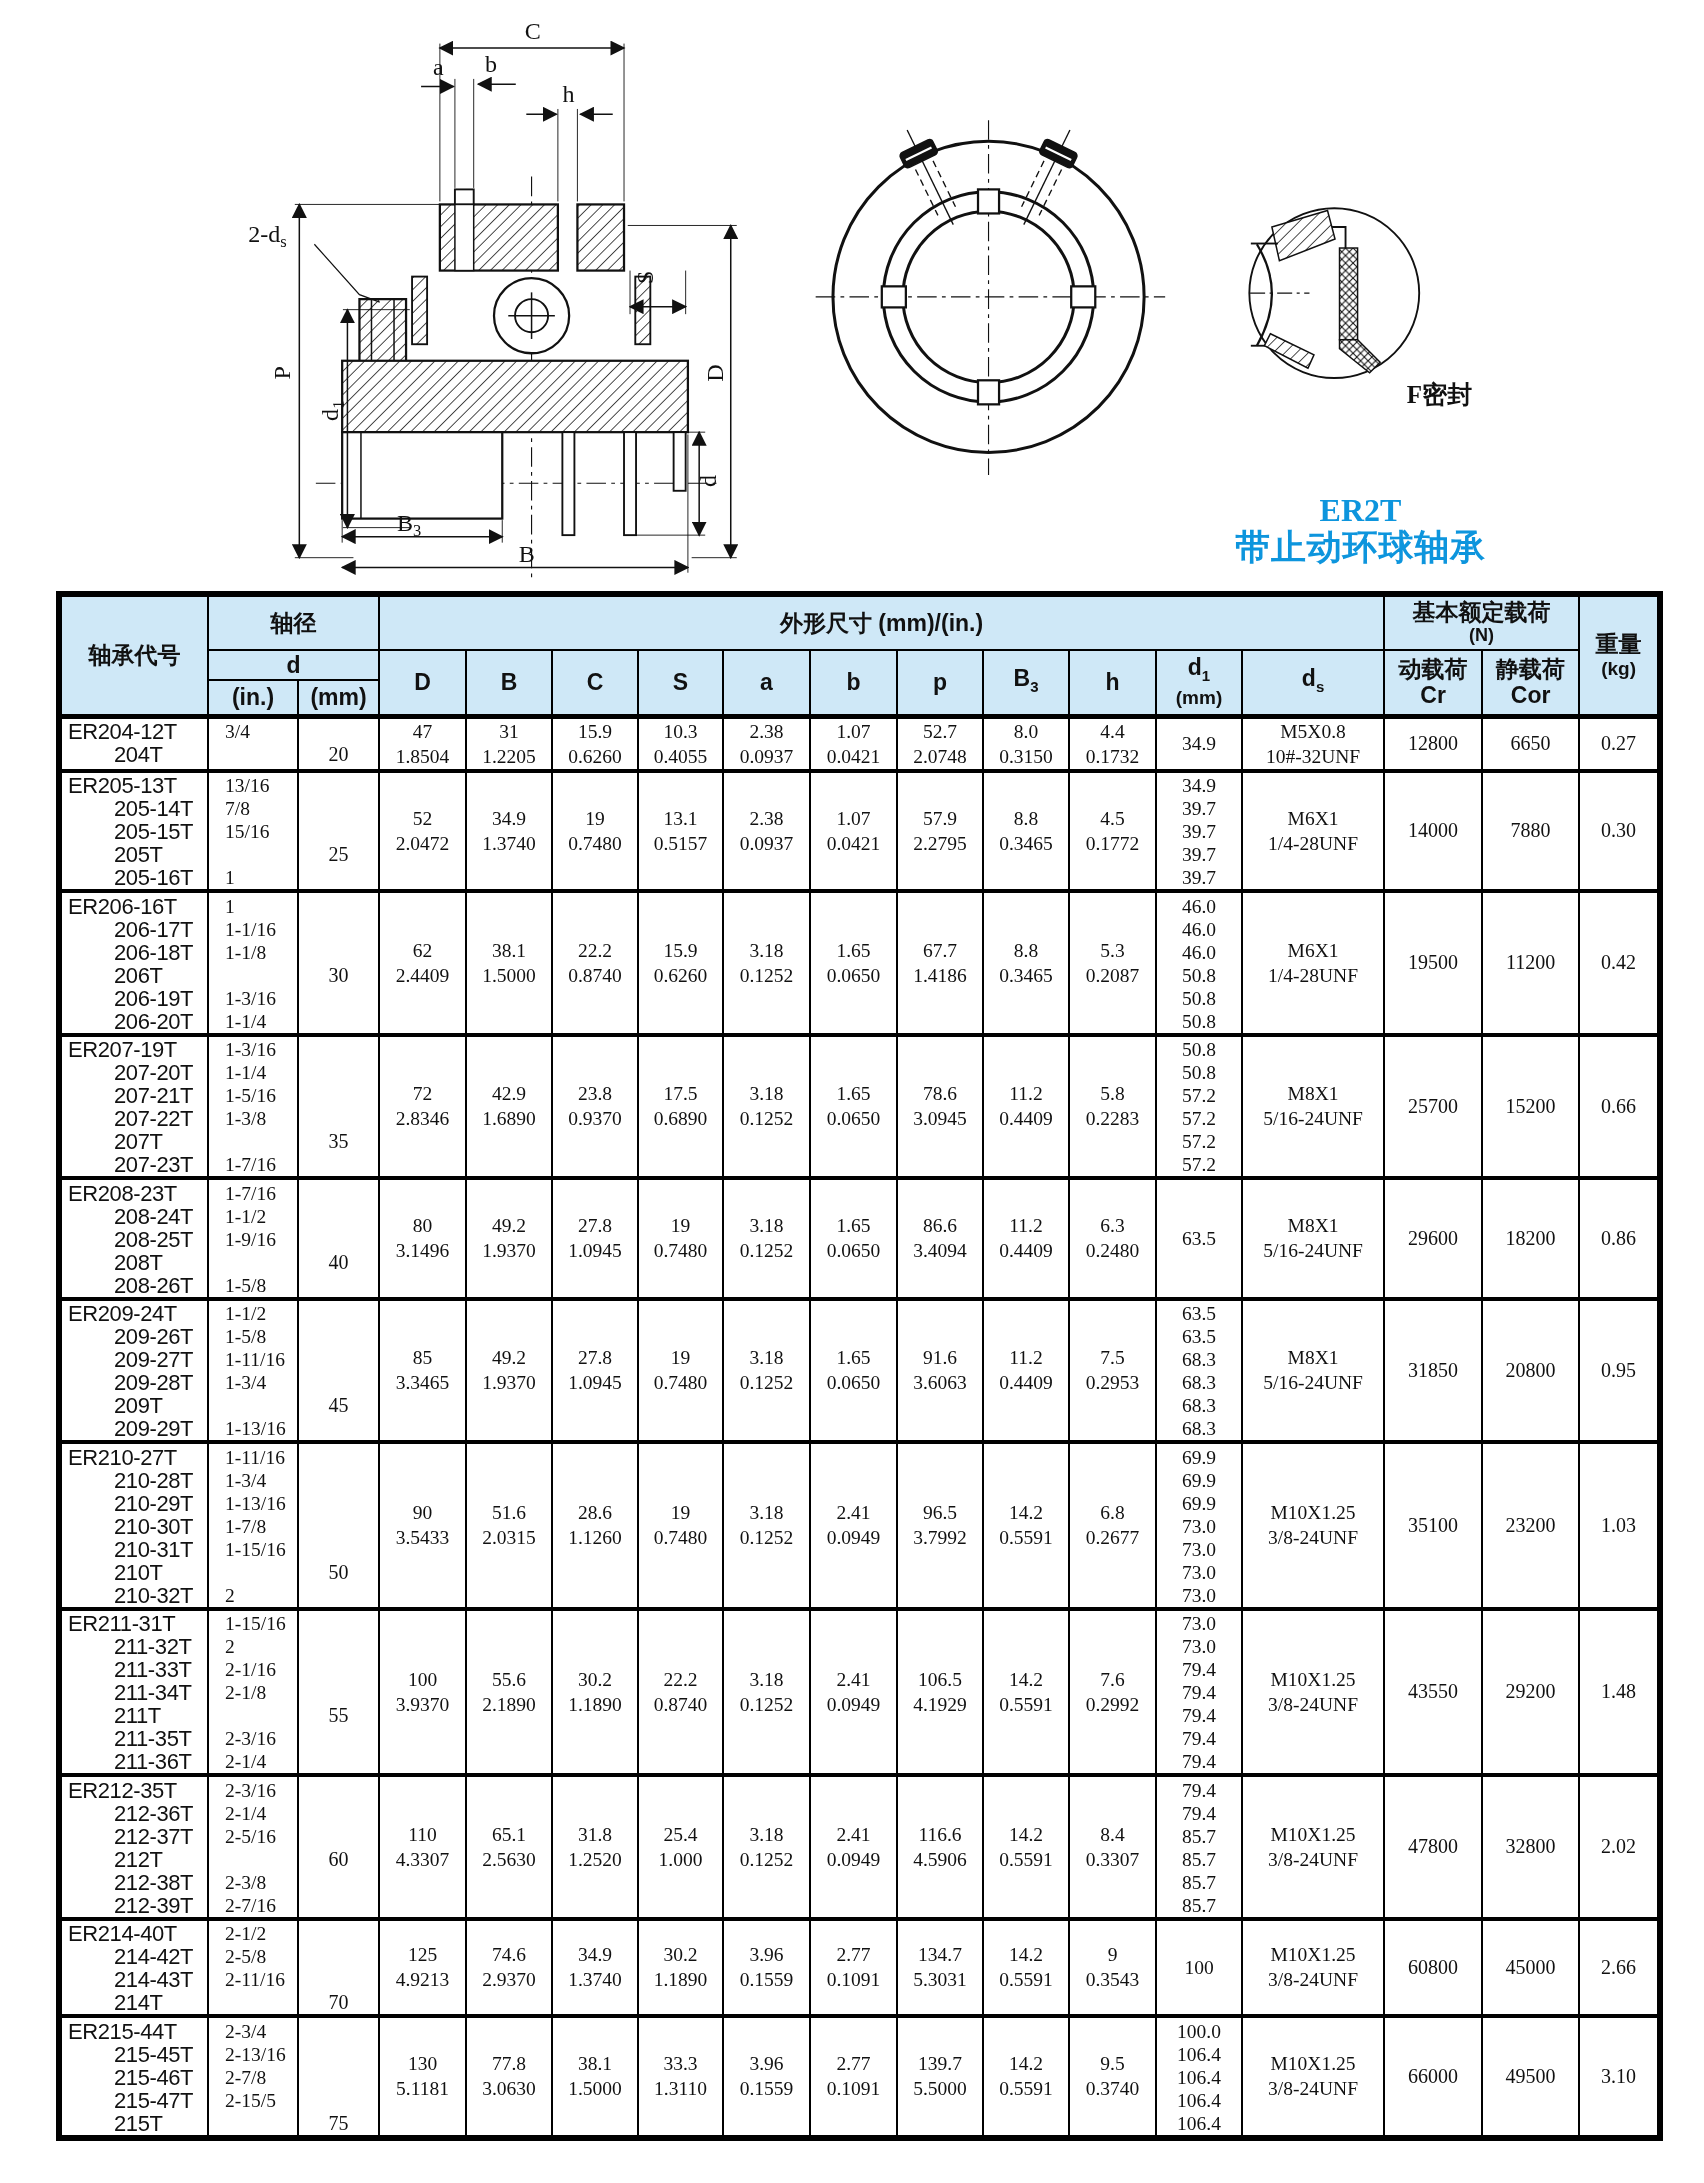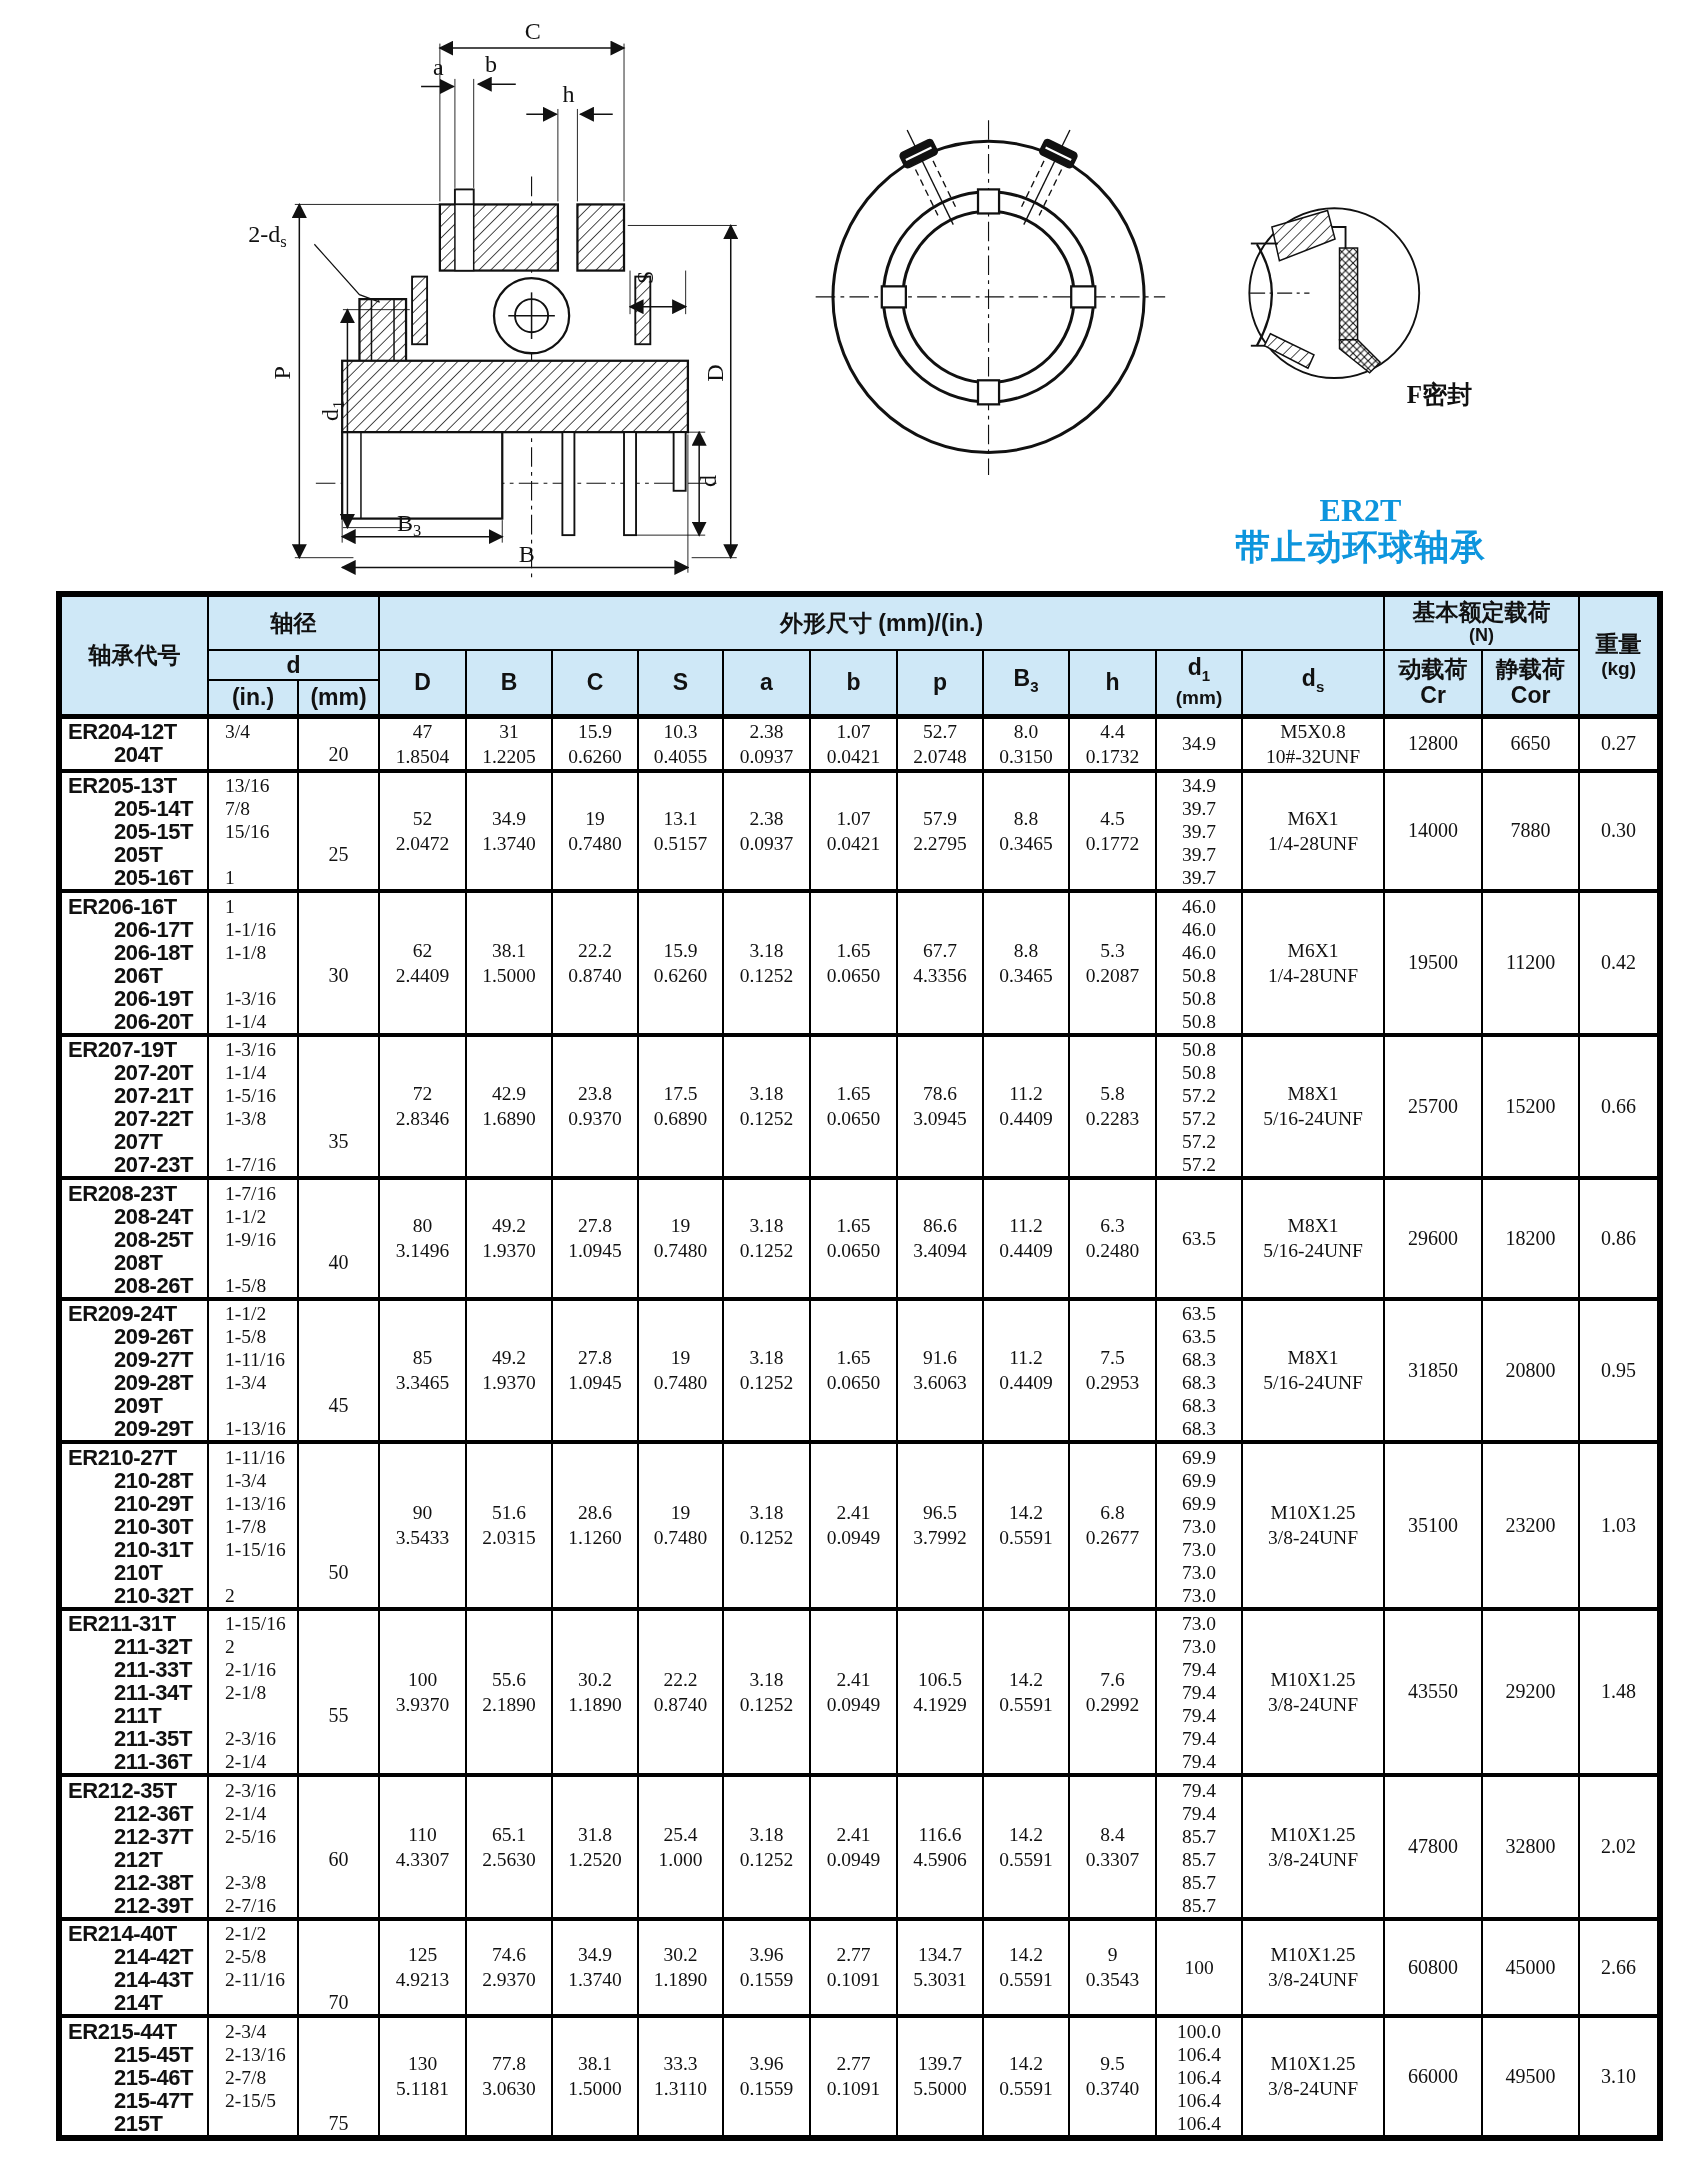--- a/index.html
+++ b/index.html
@@ -23,21 +23,21 @@
            font-size:23px;text-align:center;vertical-align:middle;line-height:27px;}
   thead .small{font-size:18px;line-height:19.5px;font-weight:bold;}
   thead .small2{font-size:19px;line-height:21px;}
   thead sub{font-size:15px;}
   tr.h1{height:56px;} tr.h2{height:30px;} tr.h3{height:36px;}
   tbody tr.grp{border-top:4.5px solid #000;}
   tbody td{vertical-align:middle;font-size:19.5px;}
   td.c-codes,td.c-in,td.c-mm,td.c-d1g{vertical-align:top;}
   .lines{padding-top:1.5px;}
   .ln{height:23px;line-height:23px;white-space:nowrap;overflow:visible;}
-  .code{font-family:"Liberation Sans",sans-serif;font-weight:bold;font-size:22px;
+  .code{font-family:"Liberation Sans",sans-serif;font-weight:normal;font-size:22px;
         letter-spacing:-0.4px;padding-left:6px;}
   .ind{padding-left:52px;}
   .inch{font-size:19.5px;padding-left:16px;}
   .mmv{text-align:center;font-size:20px;}
   .d1v{text-align:center;font-size:19.5px;}
   .stack{text-align:center;}
   .dv{line-height:25px;font-size:19.5px;}
   td.c-num{text-align:center;font-size:20px;}
 </style>
 </head>
@@ -515,21 +515,21 @@
           </td>
           <td class="c-dim">
             <div class="stack">
               <div class="dv">1.65</div>
               <div class="dv">0.0650</div>
             </div>
           </td>
           <td class="c-dim">
             <div class="stack">
               <div class="dv">67.7</div>
-              <div class="dv">4.3356</div>
+              <div class="dv">1.4186</div>
             </div>
           </td>
           <td class="c-dim">
             <div class="stack">
               <div class="dv">8.8</div>
               <div class="dv">0.3465</div>
             </div>
           </td>
           <td class="c-dim">
             <div class="stack">

